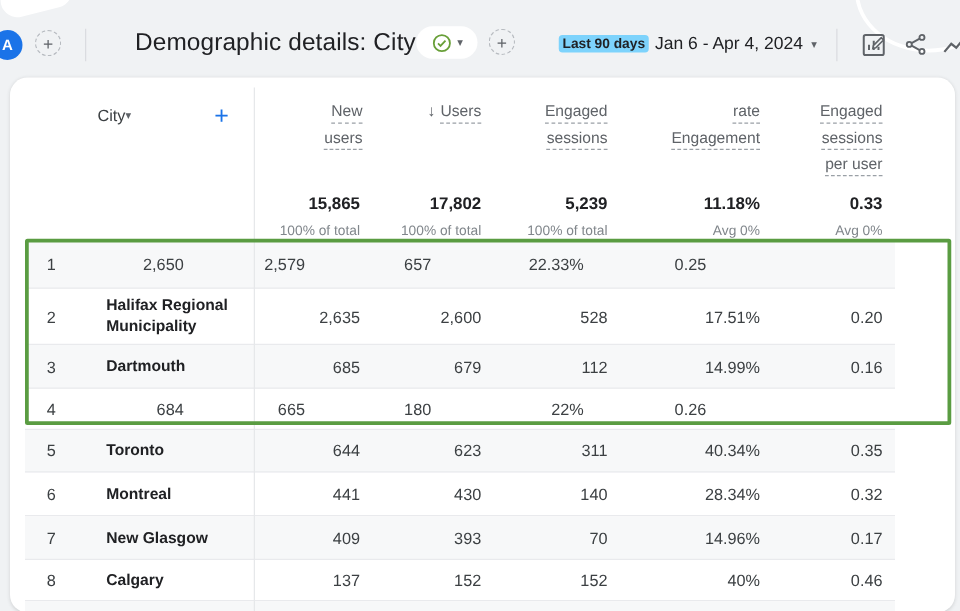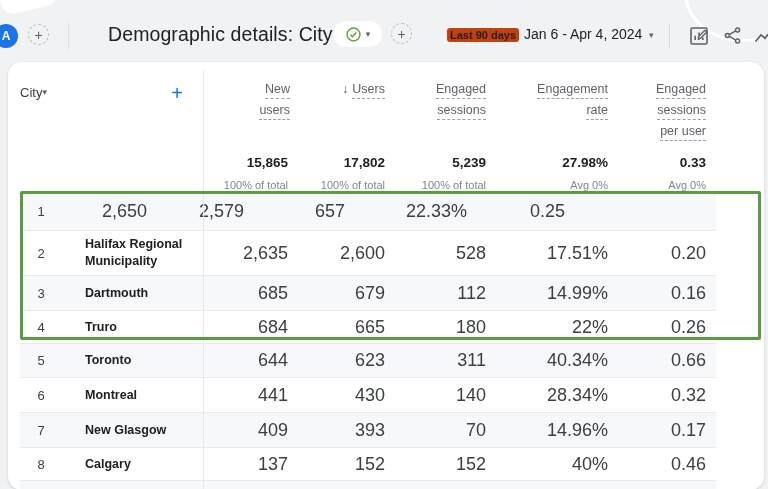--- a/index.html
+++ b/index.html
@@ -21,37 +21,37 @@
                line-height:1;box-sizing:border-box;background:transparent;cursor:pointer;}
   #plus1{left:28px;top:24px;} #plus2{left:391px;top:23px;}
   .vdiv{position:absolute;width:1px;height:26px;background:#dadce0;top:23px;}
   #vdiv1{left:68px;} #vdiv2{left:669px;}
   .page-title{position:absolute;left:108px;top:23px;font-size:19.5px;color:#202124;letter-spacing:.1px;}
   .status-pill{position:absolute;left:333px;top:21px;height:26px;min-width:49px;background:#fff;
                border-radius:14px;display:flex;align-items:center;justify-content:center;gap:4px;
                padding:0 7px;box-sizing:border-box;cursor:pointer;}
   .caret{font-size:9px;color:#5f6368;line-height:1;}
   .range-label{position:absolute;left:447px;top:28px;font-size:11px;font-weight:700;color:#202124;
-               background:#c2410c;padding:1px 3px;border-radius:3px;}
+               background:#7dd3fc;padding:1px 3px;border-radius:3px;}
   .range-value{position:absolute;left:524px;top:26px;font-size:14px;color:#202124;}
   .range-caret{position:absolute;left:649px;top:31px;}
   .tool-icon{position:absolute;top:24px;width:24px;height:24px;cursor:pointer;}
   #icon-customize{left:687px;} #icon-share{left:722px;top:25px;} #icon-insights{left:753px;}
 
   
   .card{position:absolute;left:8px;top:62px;width:756px;height:428px;background:#fff;
         border-radius:14px;box-shadow:0 1px 3px rgba(60,64,67,.18);}
   .col-divider{position:absolute;left:195px;top:8px;width:1px;height:419px;background:#e6e8ea;}
 
   .table{position:absolute;left:12px;top:8px;width:696px;}
 
   
   .thead{display:flex;height:75px;box-sizing:border-box;}
   .hleft{width:183px;display:flex;align-items:flex-start;padding-top:15px;box-sizing:border-box;}
-  .dim{display:flex;align-items:center;gap:0;font-size:13px;color:#3c4043;cursor:pointer;}
+  .dim{margin-left:58px;display:flex;align-items:center;gap:0;font-size:13px;color:#3c4043;cursor:pointer;}
   .addcol{margin-left:auto;margin-right:20px;color:#1a73e8;font-size:20px;font-weight:400;
           line-height:1;cursor:pointer;margin-top:-2px;}
   .hcell{padding:12px 10px 0 0;text-align:right;box-sizing:border-box;font-size:12.5px;
          color:#5f6368;cursor:pointer;}
   .hline{height:21px;}
   .hl{display:inline-block;border-bottom:1px dashed #9aa0a6;padding-bottom:2px;line-height:14px;}
   .sort{margin-right:4px;font-size:12.5px;color:#5f6368;}
 
   
   .totals{display:flex;height:48px;box-sizing:border-box;}
@@ -59,21 +59,21 @@
   .tcell{padding:10px 10px 0 0;text-align:right;box-sizing:border-box;}
   .tval{font-size:13.5px;font-weight:700;color:#202124;}
   .tcap{font-size:11px;color:#80868b;margin-top:9px;}
 
   
   .trow{display:flex;align-items:center;border-bottom:1px solid #e9eaed;box-sizing:border-box;}
   .stripe{background:#f7f8f9;}
   .c-idx{width:42px;text-align:center;font-size:13px;color:#3c4043;}
   .c-city{width:141px;padding-left:23px;box-sizing:border-box;font-size:12.5px;font-weight:700;
           color:#202124;line-height:1.35;}
-  .c-m{text-align:right;padding-right:10px;box-sizing:border-box;font-size:18px;color:#3c4043;}
+  .c-m{text-align:right;padding-right:10px;box-sizing:border-box;font-size:13px;color:#3c4043;}
   .w1{width:95px;} .w2{width:97px;} .w3{width:101px;} .w4{width:122px;} .w5{width:98px;}
   .partial{height:9px;border-bottom:none;}
 
   
   .highlight-box{position:absolute;left:20px;top:191px;width:741px;height:149px;
                  border:3px solid #5a9c42;border-radius:2px;box-sizing:border-box;
                  pointer-events:none;z-index:40;}
   svg{display:block;}
 </style>
 </head>
@@ -158,22 +158,22 @@
           <div class="hline"><span class="hl">users</span></div>
         </div>
         <div class="hcell w1">
           <div class="hline"><span class="sort">↓</span><span class="hl">Users</span></div>
         </div>
         <div class="hcell w3">
           <div class="hline"><span class="hl">Engaged</span></div>
           <div class="hline"><span class="hl">sessions</span></div>
         </div>
         <div class="hcell w4">
+          <div class="hline"><span class="hl">rate</span></div>
           <div class="hline"><span class="hl">Engagement</span></div>
-          <div class="hline"><span class="hl">rate</span></div>
         </div>
         <div class="hcell w5">
           <div class="hline"><span class="hl">Engaged</span></div>
           <div class="hline"><span class="hl">sessions</span></div>
           <div class="hline"><span class="hl">per user</span></div>
         </div>
       </div>
 
       <div class="totals">
         <div class="tleft"></div>
@@ -183,21 +183,21 @@
         </div>
         <div class="tcell w2">
           <div class="tval">17,802</div>
           <div class="tcap">100% of total</div>
         </div>
         <div class="tcell w3">
           <div class="tval">5,239</div>
           <div class="tcap">100% of total</div>
         </div>
         <div class="tcell w4">
-          <div class="tval">27.98%</div>
+          <div class="tval">11.18%</div>
           <div class="tcap">Avg 0%</div>
         </div>
         <div class="tcell w5">
           <div class="tval">0.33</div>
           <div class="tcap">Avg 0%</div>
         </div>
       </div>
 
       <div class="trow stripe" style="height:38px">
         <div class="c-idx">1</div>
@@ -220,35 +220,34 @@
         <div class="c-idx">3</div>
         <div class="c-city">Dartmouth</div>
         <div class="c-m w1">685</div>
         <div class="c-m w2">679</div>
         <div class="c-m w3">112</div>
         <div class="c-m w4">14.99%</div>
         <div class="c-m w5">0.16</div>
       </div>
       <div class="trow" style="height:33px">
         <div class="c-idx">4</div>
-        <div class="c-city">Truro</div>
         <div class="c-m w1">684</div>
         <div class="c-m w2">665</div>
         <div class="c-m w3">180</div>
         <div class="c-m w4">22%</div>
         <div class="c-m w5">0.26</div>
       </div>
       <div class="trow stripe" style="height:34px">
         <div class="c-idx">5</div>
         <div class="c-city">Toronto</div>
         <div class="c-m w1">644</div>
         <div class="c-m w2">623</div>
         <div class="c-m w3">311</div>
         <div class="c-m w4">40.34%</div>
-        <div class="c-m w5">0.66</div>
+        <div class="c-m w5">0.35</div>
       </div>
       <div class="trow" style="height:35px">
         <div class="c-idx">6</div>
         <div class="c-city">Montreal</div>
         <div class="c-m w1">441</div>
         <div class="c-m w2">430</div>
         <div class="c-m w3">140</div>
         <div class="c-m w4">28.34%</div>
         <div class="c-m w5">0.32</div>
       </div>

